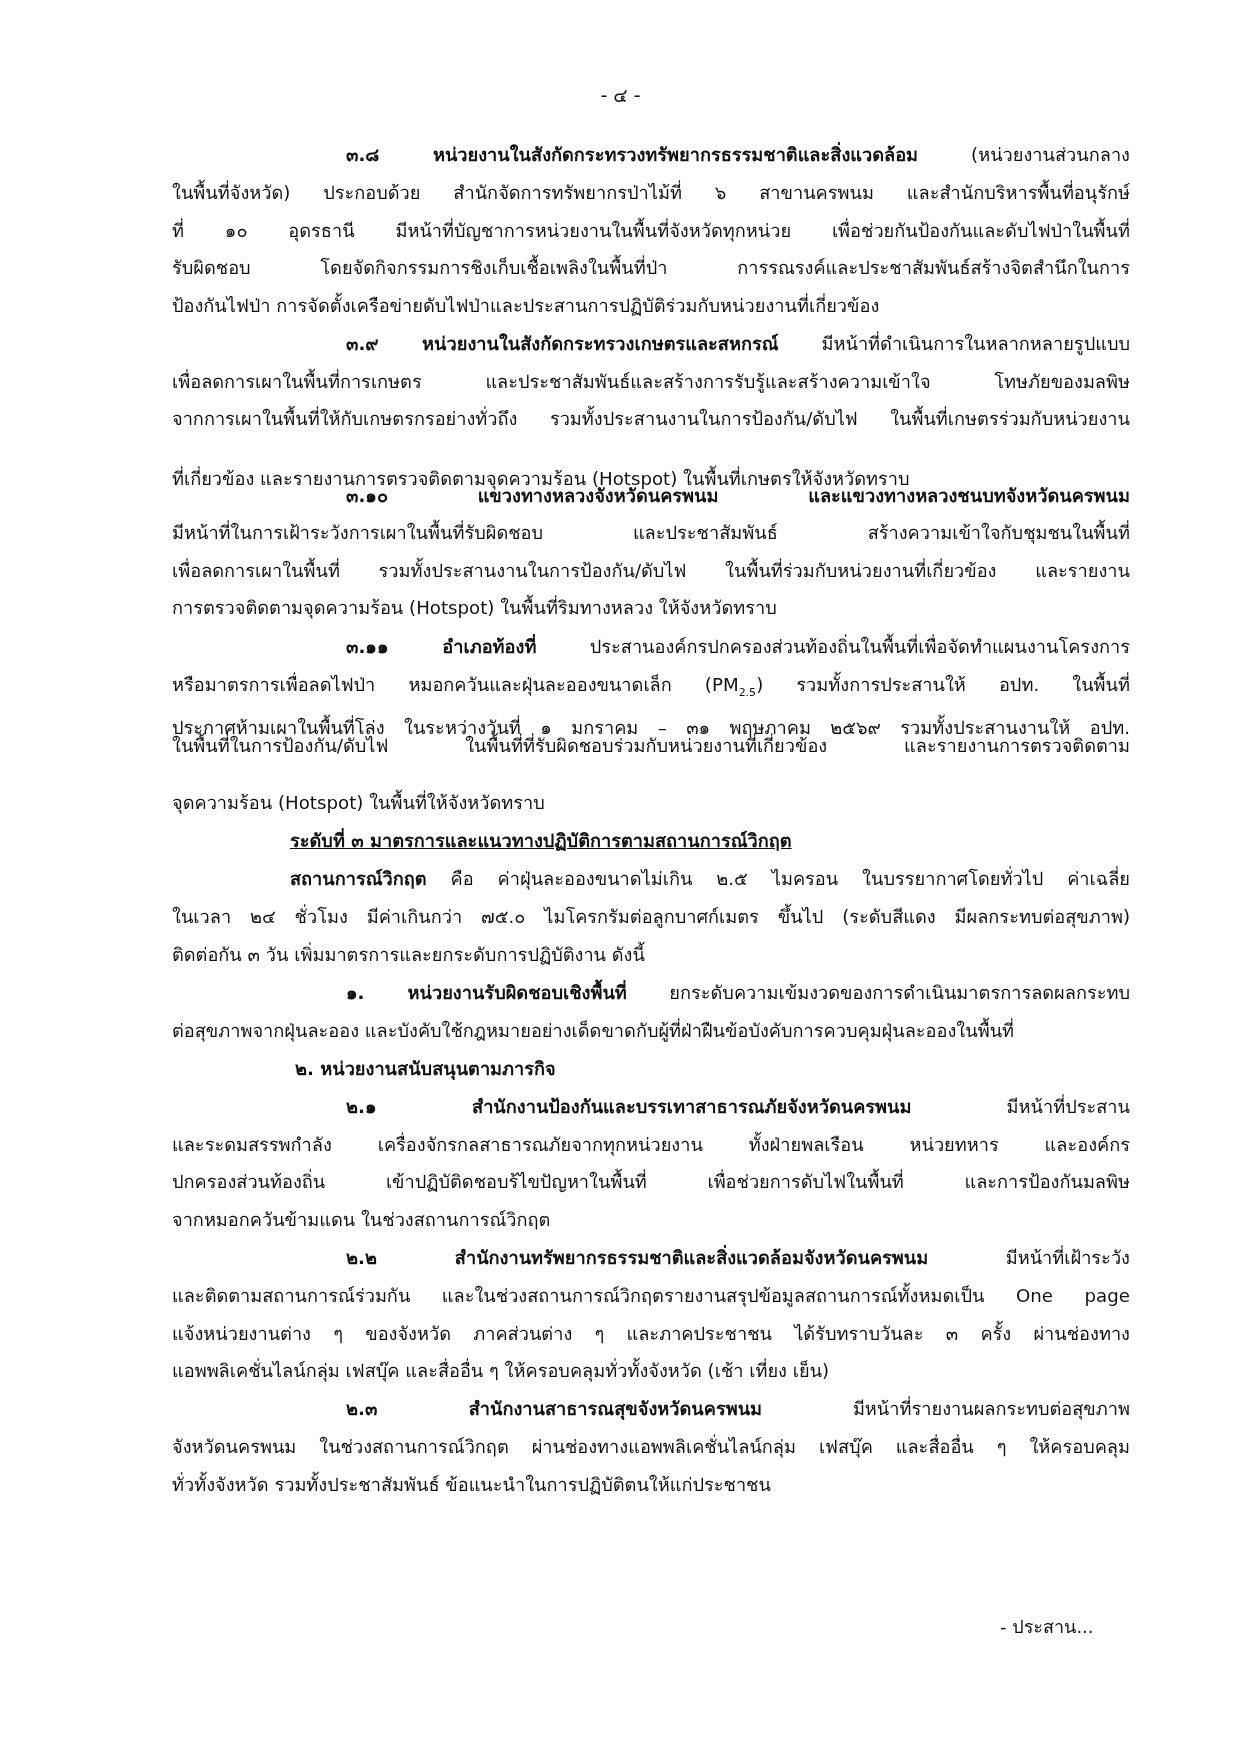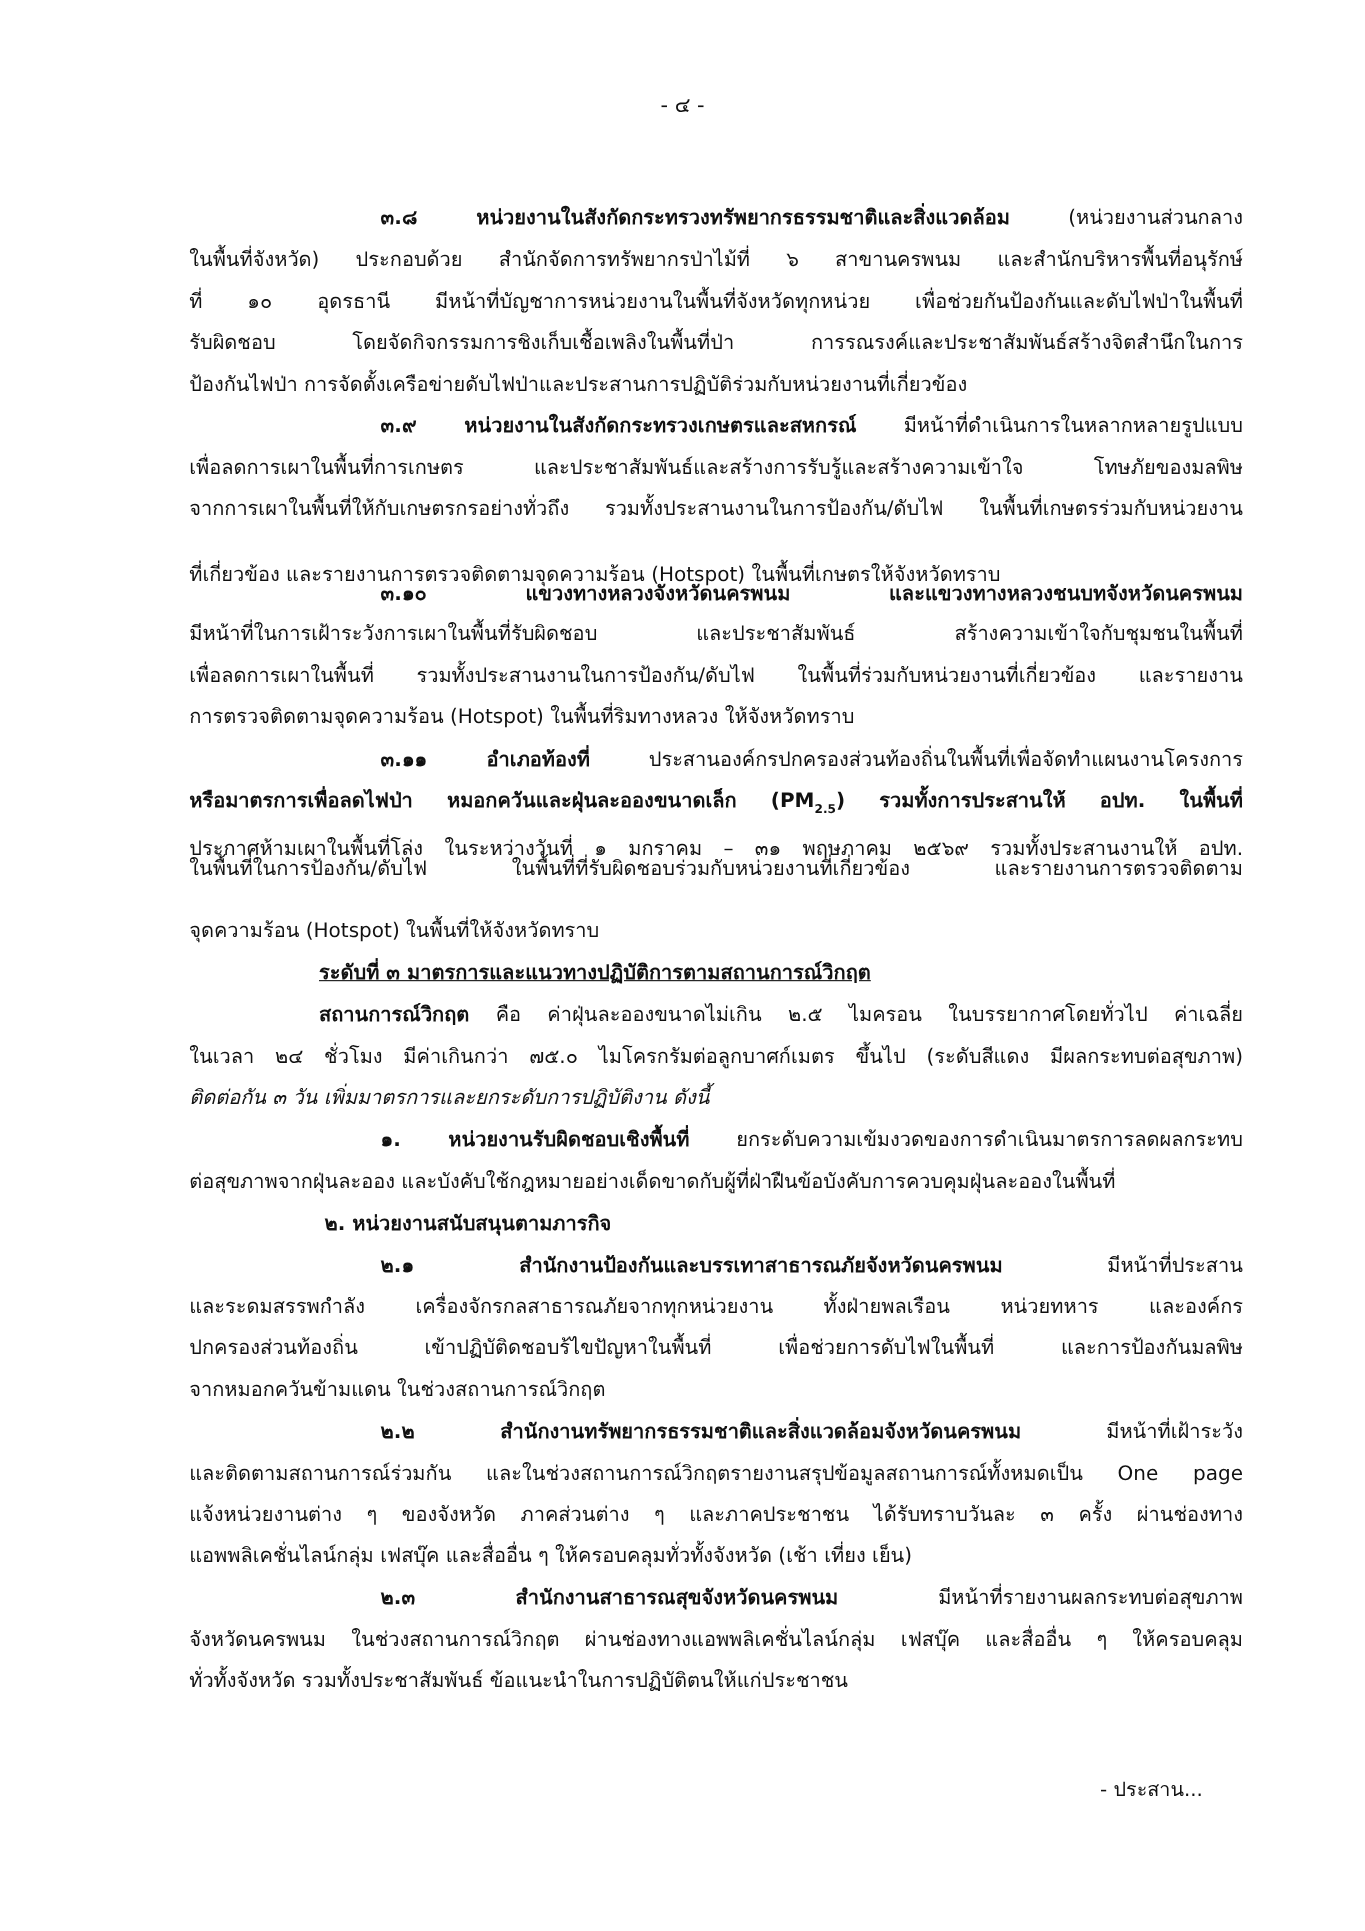--- a/index.html
+++ b/index.html
@@ -6,21 +6,21 @@
   body {
     width: 1241px; height: 1755px; position: relative; overflow: hidden;
     font-family: "DejaVu Sans", sans-serif; color: #111111;
   }
   .page-number {
     position: absolute; top: 80px; left: 0; width: 1241px; text-align: center;
     font-size: 19px;
   }
   .line {
     position: absolute; left: 172px; width: 958px; height: 36px;
-    font-size: 18.2px; line-height: 36px; white-space: nowrap; margin-top: 44px;
+    font-size: 18.2px; line-height: 36px; white-space: nowrap;
   }
   .justify { text-align: justify; text-align-last: justify; }
   .indent1 { left: 346px; width: 784px; }
   .indent-mid { left: 290px; width: 840px; }
   .indent-h { left: 295px; width: 835px; }
   b { font-weight: bold; }
   u { text-decoration: underline; }
   sub { font-size: 11px; line-height: 0; }
   .footer-continue {
     position: absolute; left: 1000px; top: 1612px; font-size: 18px; white-space: nowrap;
@@ -41,30 +41,30 @@
 <div class="line justify" style="top:364px;">เพื่อลดการเผาในพื้นที่การเกษตร และประชาสัมพันธ์และสร้างการรับรู้และสร้างความเข้าใจ โทษภัยของมลพิษ</div>
 <div class="line justify" style="top:401px;">จากการเผาในพื้นที่ให้กับเกษตรกรอย่างทั่วถึง รวมทั้งประสานงานในการป้องกัน/ดับไฟ ในพื้นที่เกษตรร่วมกับหน่วยงาน</div>
 <div class="line" style="top:461px;">ที่เกี่ยวข้อง และรายงานการตรวจติดตามจุดความร้อน (Hotspot) ในพื้นที่เกษตรให้จังหวัดทราบ</div>
 
 <div class="line indent1 justify" style="top:478px;"><b>๓.๑๐ แขวงทางหลวงจังหวัดนครพนม และแขวงทางหลวงชนบทจังหวัดนครพนม</b></div>
 <div class="line justify" style="top:515px;">มีหน้าที่ในการเฝ้าระวังการเผาในพื้นที่รับผิดชอบ และประชาสัมพันธ์ สร้างความเข้าใจกับชุมชนในพื้นที่</div>
 <div class="line justify" style="top:553px;">เพื่อลดการเผาในพื้นที่ รวมทั้งประสานงานในการป้องกัน/ดับไฟ ในพื้นที่ร่วมกับหน่วยงานที่เกี่ยวข้อง และรายงาน</div>
 <div class="line" style="top:590px;">การตรวจติดตามจุดความร้อน (Hotspot) ในพื้นที่ริมทางหลวง ให้จังหวัดทราบ</div>
 
 <div class="line indent1 justify" style="top:629px;"><b>๓.๑๑ อำเภอท้องที่</b><span> ประสานองค์กรปกครองส่วนท้องถิ่นในพื้นที่เพื่อจัดทำแผนงานโครงการ</span></div>
-<div class="line justify" style="top:667px;font-weight:bold;"><span>หรือมาตรการเพื่อลดไฟป่า หมอกควันและฝุ่นละอองขนาดเล็ก (PM</span><sub>2.5</sub><span>)  รวมทั้งการประสานให้ อปท. ในพื้นที่</span></div>
+<div class="line justify" style="top:667px;"><span>หรือมาตรการเพื่อลดไฟป่า หมอกควันและฝุ่นละอองขนาดเล็ก (PM</span><sub>2.5</sub><span>)  รวมทั้งการประสานให้ อปท. ในพื้นที่</span></div>
 <div class="line justify" style="top:710px;">ประกาศห้ามเผาในพื้นที่โล่ง ในระหว่างวันที่ ๑ มกราคม – ๓๑ พฤษภาคม ๒๕๖๙ รวมทั้งประสานงานให้ อปท.</div>
 <div class="line justify" style="top:728px;">ในพื้นที่ในการป้องกัน/ดับไฟ ในพื้นที่ที่รับผิดชอบร่วมกับหน่วยงานที่เกี่ยวข้อง และรายงานการตรวจติดตาม</div>
 <div class="line" style="top:785px;">จุดความร้อน (Hotspot) ในพื้นที่ให้จังหวัดทราบ</div>
 
 <div class="line" style="top:823px; left:290px; width:840px;"><b><u>ระดับที่ ๓ มาตรการและแนวทางปฏิบัติการตามสถานการณ์วิกฤต</u></b></div>
 
 <div class="line indent-mid justify" style="top:861px;"><b>สถานการณ์วิกฤต</b><span> คือ ค่าฝุ่นละอองขนาดไม่เกิน ๒.๕ ไมครอน ในบรรยากาศโดยทั่วไป ค่าเฉลี่ย</span></div>
 <div class="line justify" style="top:899px;">ในเวลา ๒๔ ชั่วโมง มีค่าเกินกว่า ๗๕.๐ ไมโครกรัมต่อลูกบาศก์เมตร ขึ้นไป (ระดับสีแดง มีผลกระทบต่อสุขภาพ)</div>
-<div class="line" style="top:937px;font-style:italic;">ติดต่อกัน ๓ วัน เพิ่มมาตรการและยกระดับการปฏิบัติงาน ดังนี้</div>
+<div class="line" style="top:937px;">ติดต่อกัน ๓ วัน เพิ่มมาตรการและยกระดับการปฏิบัติงาน ดังนี้</div>
 
 <div class="line indent1 justify" style="top:975px;"><b>๑. หน่วยงานรับผิดชอบเชิงพื้นที่</b><span> ยกระดับความเข้มงวดของการดำเนินมาตรการลดผลกระทบ</span></div>
 <div class="line" style="top:1013px;">ต่อสุขภาพจากฝุ่นละออง และบังคับใช้กฎหมายอย่างเด็ดขาดกับผู้ที่ฝ่าฝืนข้อบังคับการควบคุมฝุ่นละอองในพื้นที่</div>
 
 <div class="line indent-h" style="top:1051px;"><b>๒. หน่วยงานสนับสนุนตามภารกิจ</b></div>
 
 <div class="line indent1 justify" style="top:1089px;"><b>๒.๑ สำนักงานป้องกันและบรรเทาสาธารณภัยจังหวัดนครพนม</b><span> มีหน้าที่ประสาน</span></div>
 <div class="line justify" style="top:1127px;">และระดมสรรพกำลัง เครื่องจักรกลสาธารณภัยจากทุกหน่วยงาน ทั้งฝ่ายพลเรือน หน่วยทหาร และองค์กร</div>
 <div class="line justify" style="top:1164px;">ปกครองส่วนท้องถิ่น เข้าปฏิบัติดชอบร้ไขปัญหาในพื้นที่ เพื่อช่วยการดับไฟในพื้นที่ และการป้องกันมลพิษ</div>
 <div class="line" style="top:1202px;">จากหมอกควันข้ามแดน ในช่วงสถานการณ์วิกฤต</div>

